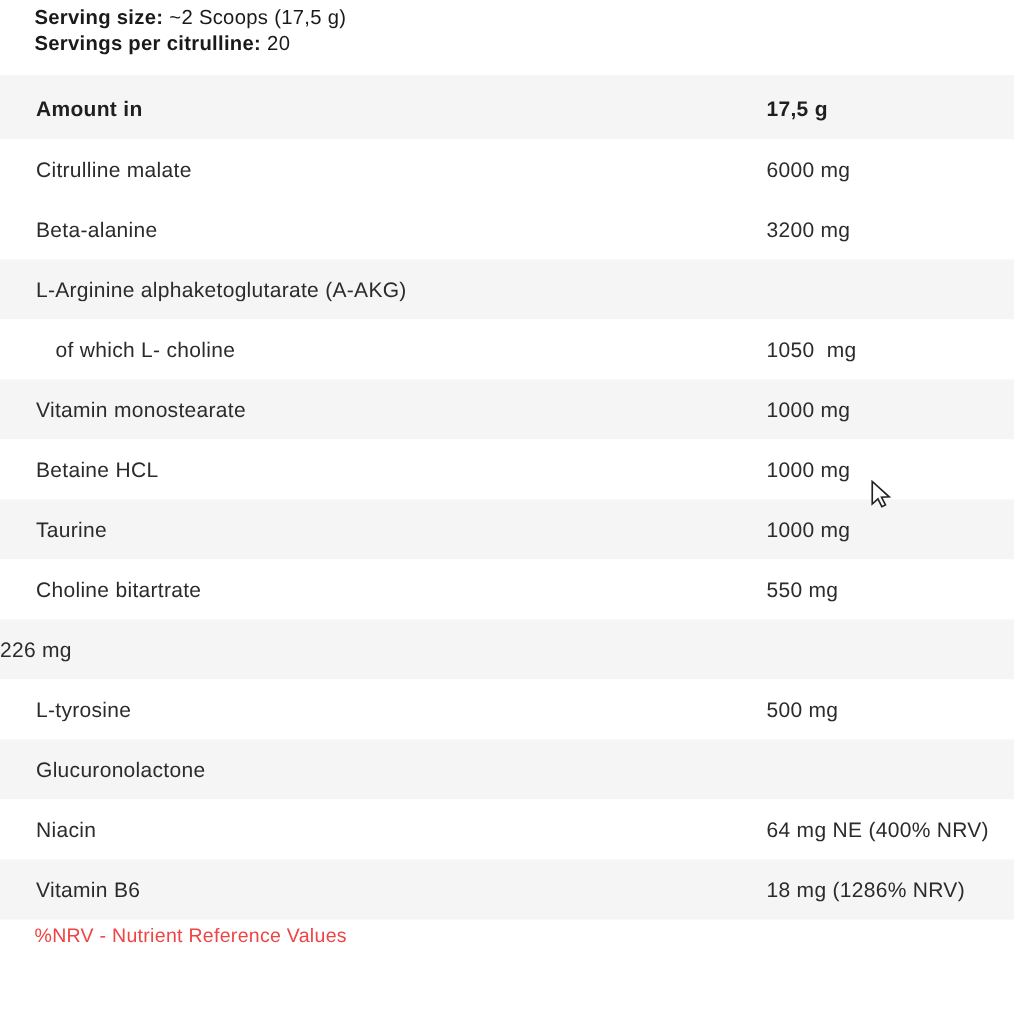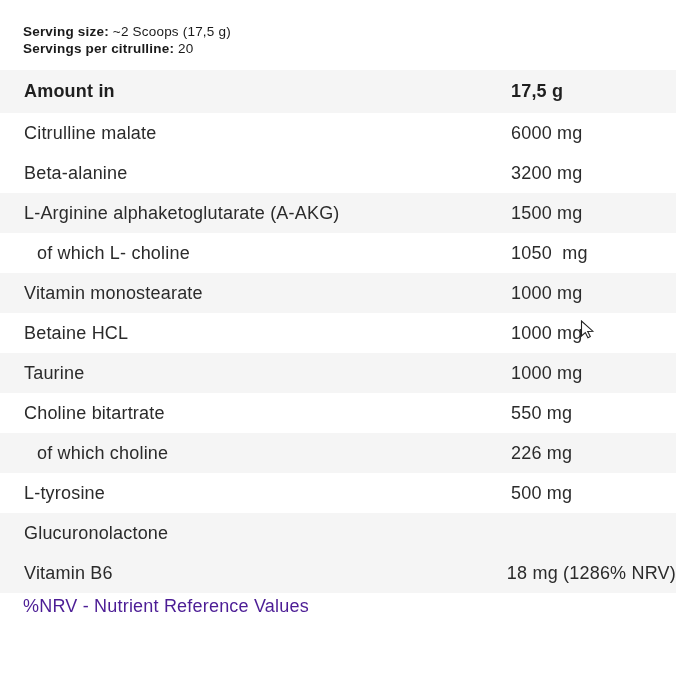--- a/index.html
+++ b/index.html
@@ -15,33 +15,32 @@
     font-family: "Liberation Sans", sans-serif;
     color: #2b2b2b;
     overflow: hidden;
   }
   .top-info {
     padding: 3px 0 0 23px;
     font-size: 13.5px;
     line-height: 17px;
     color: #1a1a1a;
     letter-spacing: 0.2px;
-    margin-top: 20px;
   }
   .top-info .lbl { font-weight: bold; }
   .top-info .val { font-weight: normal; }
   .nutri-table {
     margin-top: 13px;
     width: 676px;
   }
   .row {
     display: flex;
     align-items: center;
     height: 40px;
-    font-size: 18px;
+    font-size: 14px;
     letter-spacing: 0.2px;
     background: #ffffff;
   }
   .row.header-row {
     height: 43px;
     font-weight: bold;
     color: #1f1f1f;
   }
   .row.gray { background: #f5f5f5; }
   .row .label {
@@ -51,23 +50,23 @@
     white-space: nowrap;
     overflow: hidden;
   }
   .row.indent .label { padding-left: 37px; }
   .row .value {
     flex: 1;
     white-space: pre;
   }
   .footer-note {
     padding: 3px 12px 0 23px;
-    font-size: 18px;
+    font-size: 13px;
     letter-spacing: 0.2px;
-    color: #4c1d95;
+    color: #ef4444;
   }
   .cursor {
     position: absolute;
     left: 580px;
     top: 320px;
     width: 18px;
     height: 20px;
     pointer-events: none;
   }
 </style>
@@ -93,21 +92,20 @@
     </div>
 
 
     <div class="row">
       <span class="label">Beta-alanine</span>
       <span class="value">3200 mg</span>
     </div>
 
     <div class="row gray">
       <span class="label">L-Arginine alphaketoglutarate (A-AKG)</span>
-      <span class="value">1500 mg</span>
     </div>
 
     <div class="row indent">
       <span class="label">of which L- choline</span>
       <span class="value">1050  mg</span>
     </div>
 
     <div class="row gray">
       <span class="label">Vitamin monostearate</span>
       <span class="value">1000 mg</span>
@@ -122,33 +120,36 @@
       <span class="label">Taurine</span>
       <span class="value">1000 mg</span>
     </div>
 
     <div class="row">
       <span class="label">Choline bitartrate</span>
       <span class="value">550 mg</span>
     </div>
 
     <div class="row gray indent">
-      <span class="label">of which choline</span>
       <span class="value">226 mg</span>
     </div>
 
     <div class="row">
       <span class="label">L-tyrosine</span>
       <span class="value">500 mg</span>
     </div>
 
     <div class="row gray">
       <span class="label">Glucuronolactone</span>
     </div>
 
+    <div class="row">
+      <span class="label">Niacin</span>
+      <span class="value">64 mg NE (400% NRV)</span>
+    </div>
 
     <div class="row gray">
       <span class="label">Vitamin B6</span>
       <span class="value">18 mg (1286% NRV)</span>
     </div>
   </div>
   </div>
 
   <div class="footer-note">%NRV - Nutrient Reference Values</div>
 

